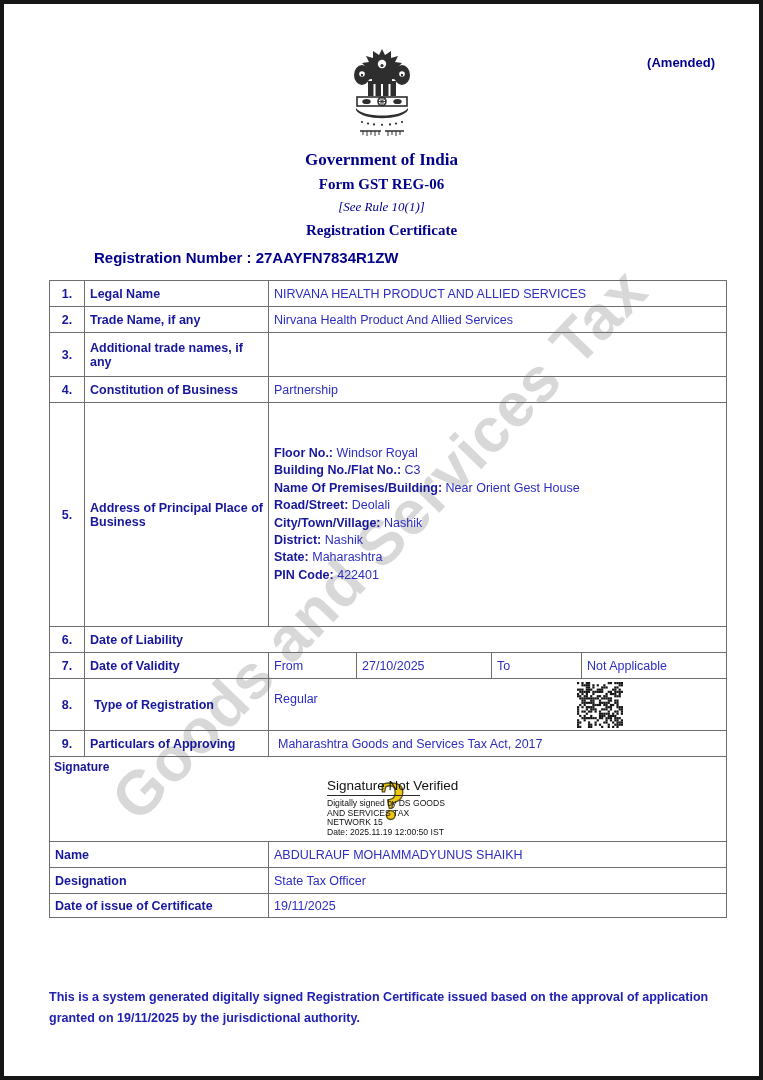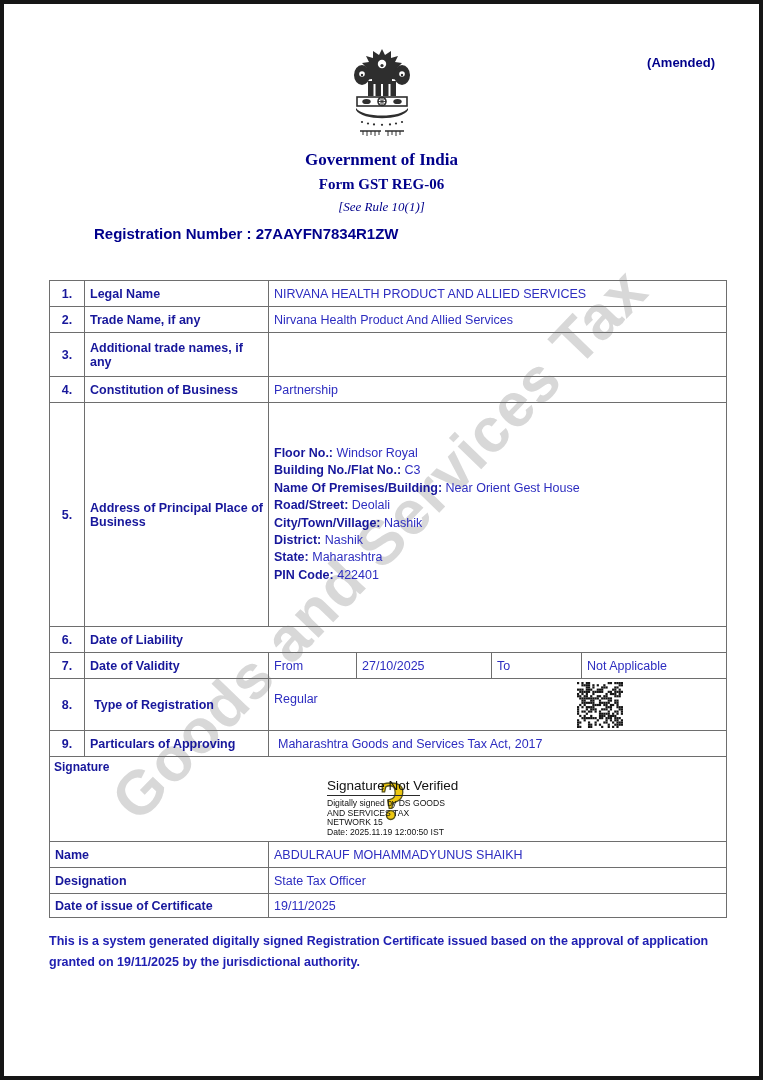--- a/index.html
+++ b/index.html
@@ -36,21 +36,21 @@
   td.sigcell{position:relative;vertical-align:top;}
   .sig-label{position:absolute;left:4px;top:3px;font-weight:bold;color:#17179b;font-size:12px;}
   .stamp{position:absolute;left:277px;top:21px;width:190px;color:#000;}
   .stamp-title{position:relative;z-index:2;font-size:13.5px;color:#111;}
   .stamp-underline{position:relative;z-index:2;width:93px;height:1px;background:#2a2a2a;margin-top:2px;margin-bottom:3px;}
   .stamp-line{position:relative;z-index:2;font-size:8.6px;line-height:9.6px;color:#111;}
   .qmark{position:absolute;left:52px;top:-4px;z-index:1;font-family:"Liberation Serif",serif;
          font-size:54px;font-weight:bold;color:#edc70f;-webkit-text-stroke:1.3px #55511a;line-height:1;}
   td.notecell{vertical-align:top;font-size:12.8px;line-height:1.33;padding:2px 8px 2px 4px;}
   
-  .footer{position:absolute;left:45px;top:927px;width:677px;font-size:12.5px;font-weight:bold;
+  .footer{position:absolute;left:45px;top:983px;width:677px;font-size:12.5px;font-weight:bold;
           color:#2020b2;line-height:21px;}
 </style>
 </head>
 <body>
 
 <div class="page">
   <div class="watermark">Goods and Services Tax</div>
 
   <div class="content">
     <div class="amended">(Amended)</div>
@@ -100,20 +100,21 @@
 
           <g stroke="#2e2e2e" stroke-width="1.3" fill="none">
             <path d="M13 83 H34 M38 83 H57"></path>
             <path d="M16 83 v4 M20 83 v5 M24 83 v4 M28 83 v5 M32 83 v4 M41 83 v5 M45 83 v4 M49 83 v5 M53 83 v4" stroke-width="1"></path>
           </g>
         </svg>
       </span>
       <div class="h-org">Government of India</div>
       <div class="h-form">Form GST REG-06</div>
       <div class="h-rule">[See Rule 10(1)]</div>
+      <div class="h-title">Registration Certificate</div>
       <div class="regno">
         <span>Registration Number :</span>
         <span>27AAYFN7834R1ZW</span>
       </div>
     </div>
 
     <table class="cert">
       <colgroup>
         <col style="width:35px">
           <col style="width:184px">

